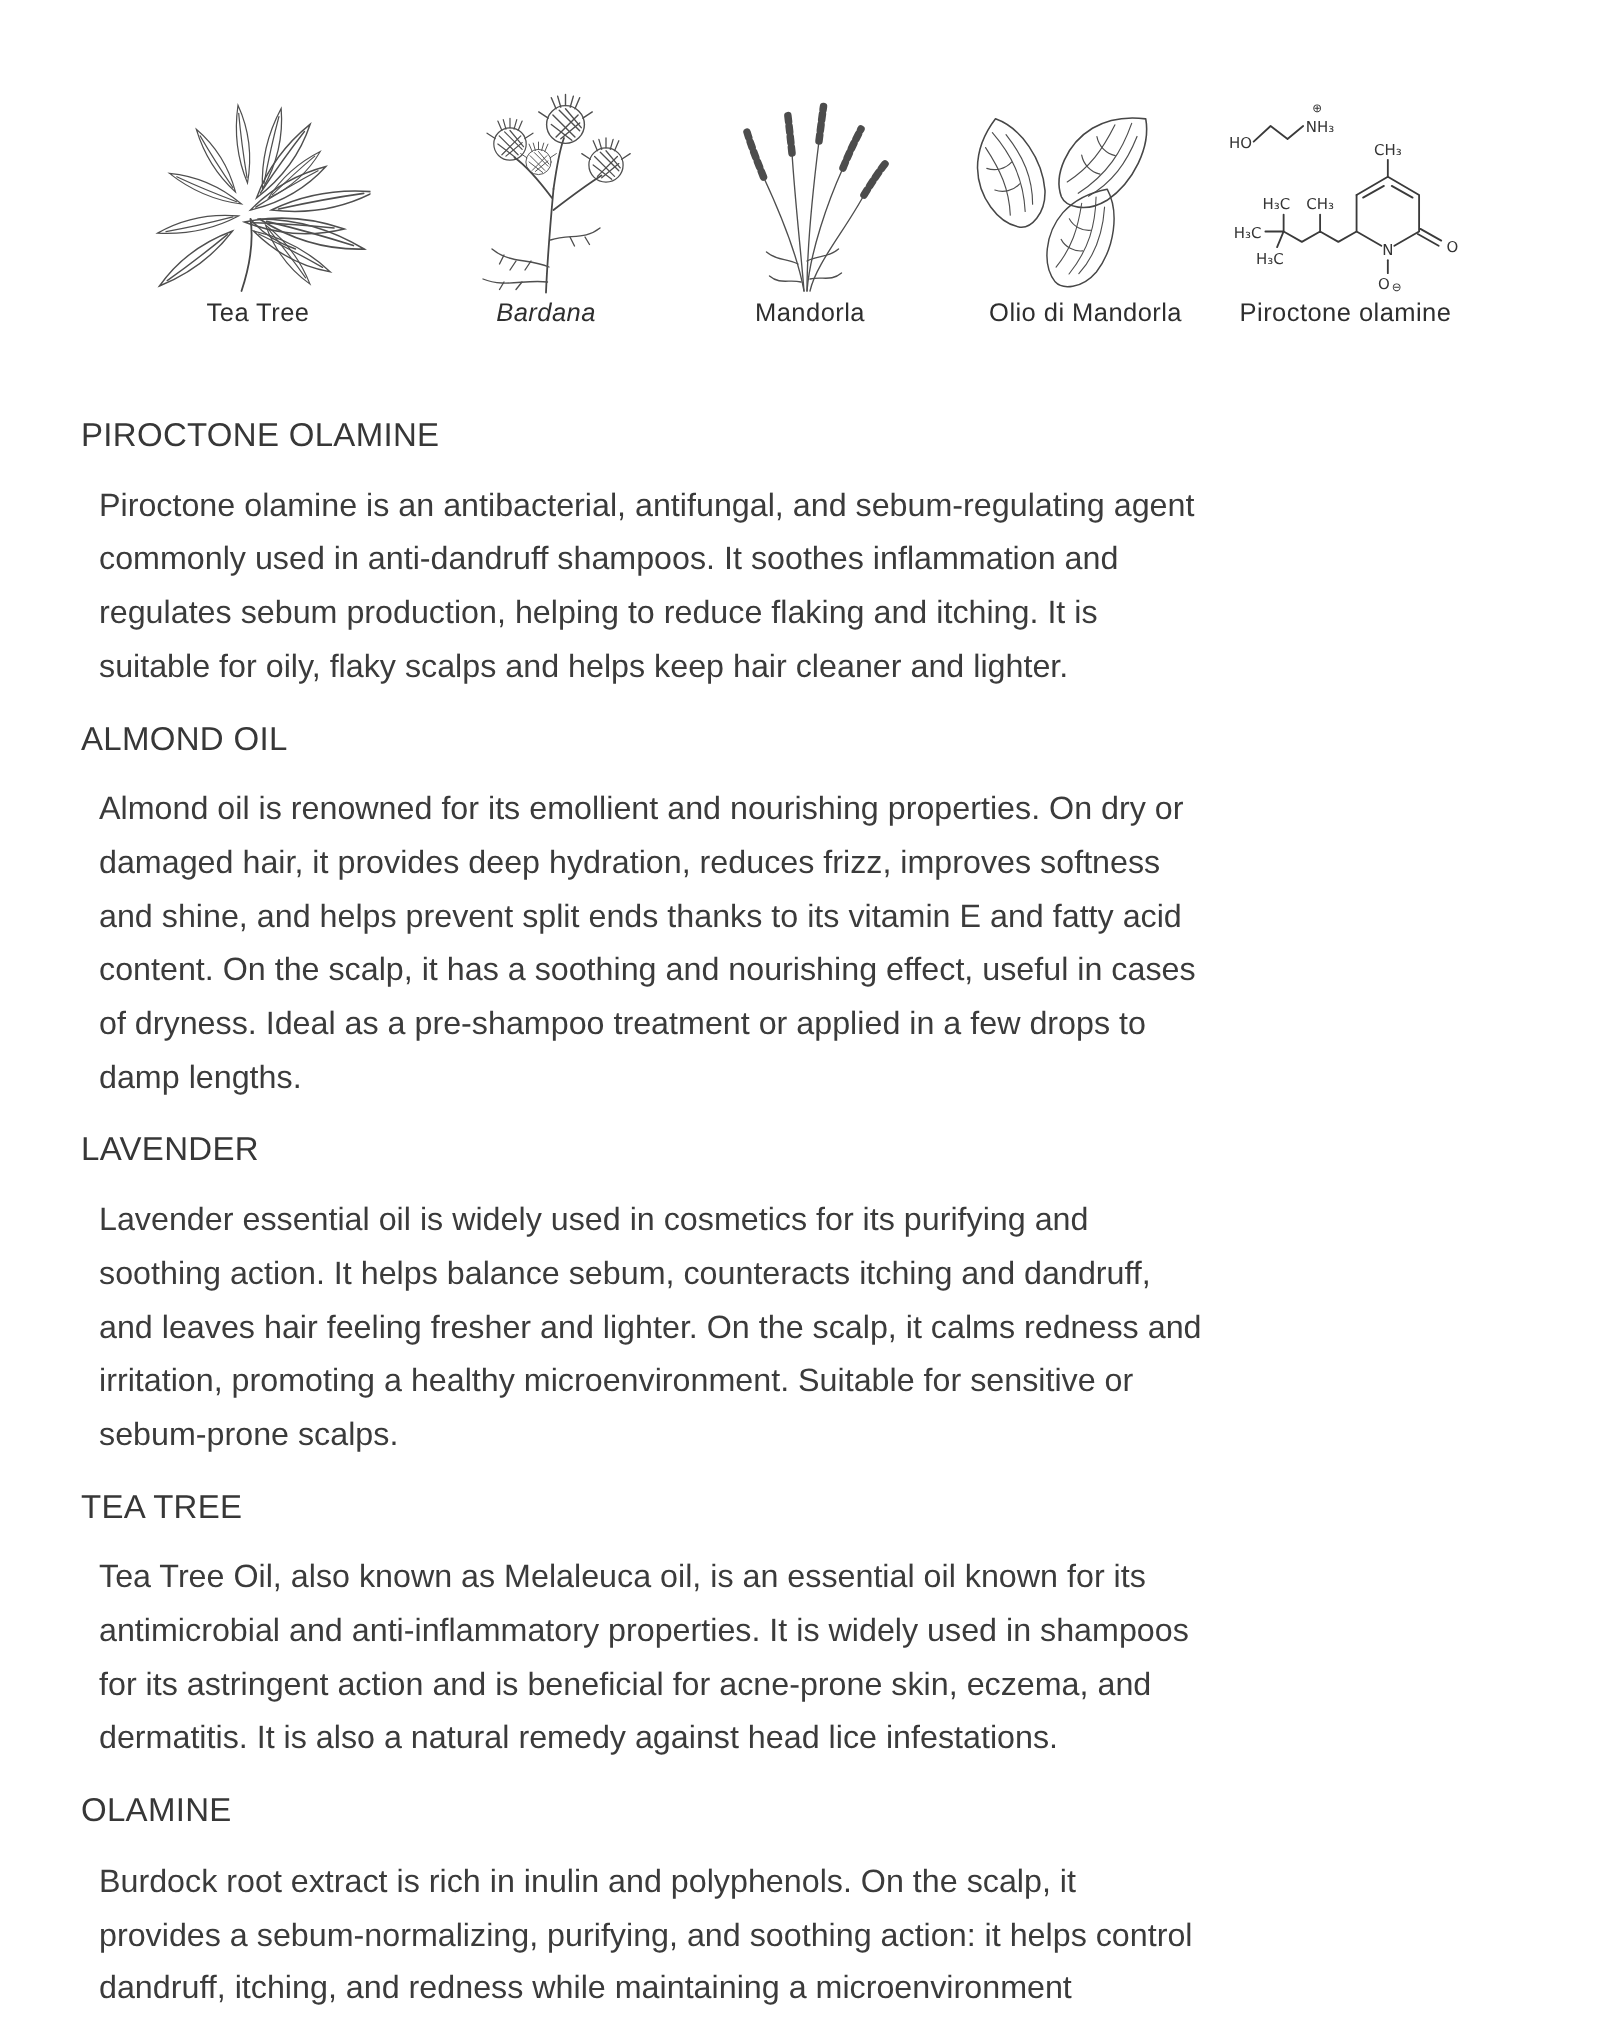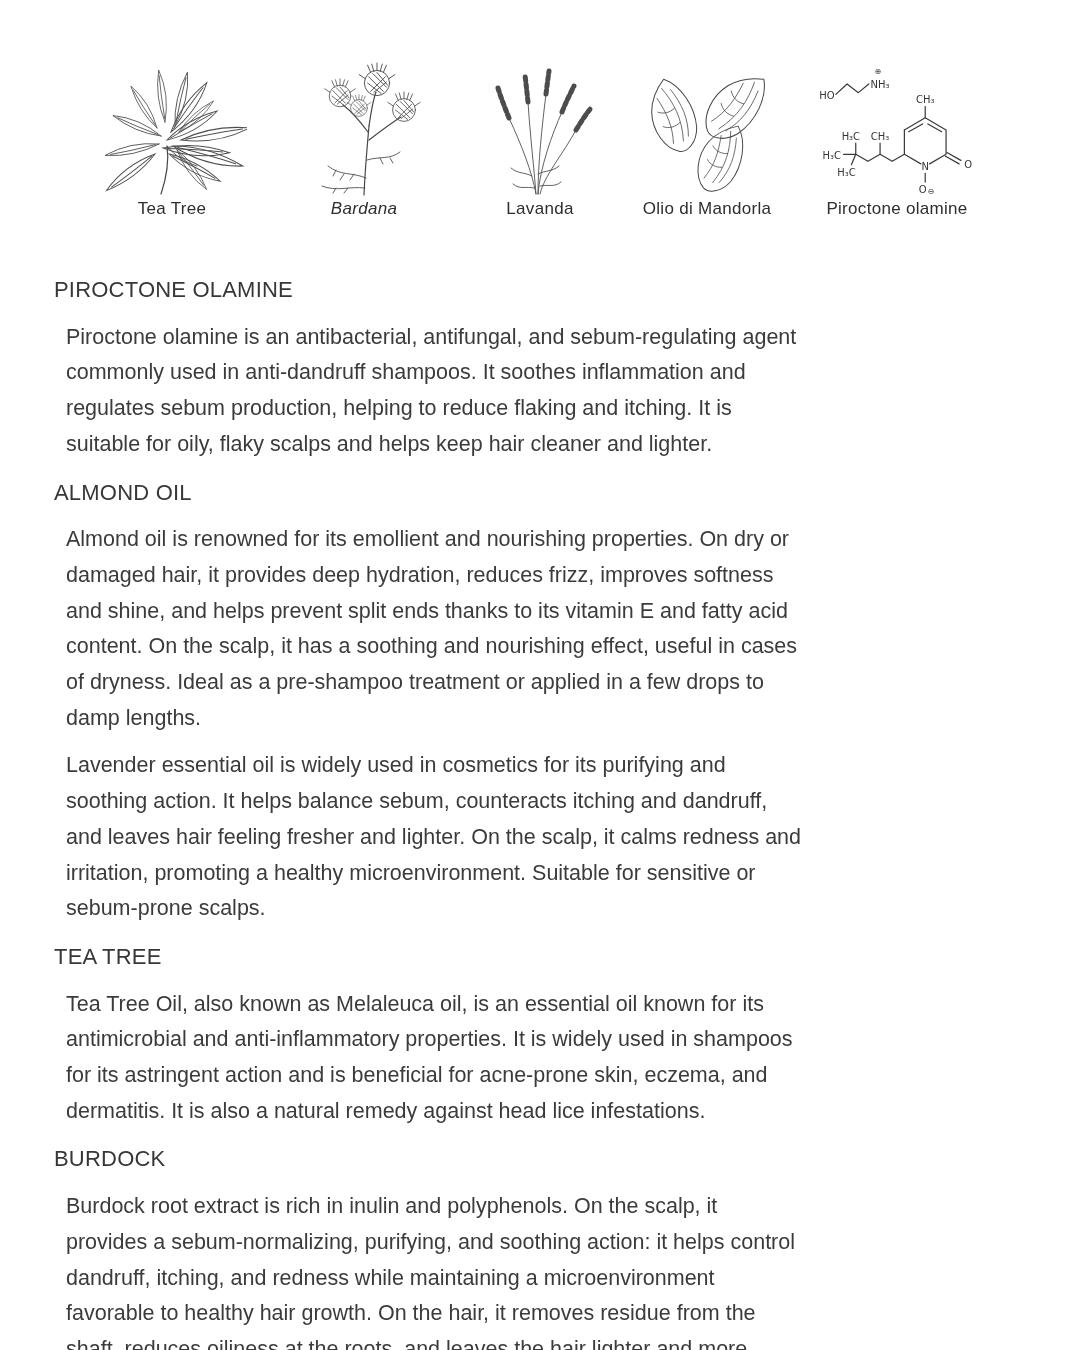--- a/index.html
+++ b/index.html
@@ -13,21 +13,21 @@
   
   .fig { position:absolute; top:56px; text-align:center; }
   .fig .art { height:140px; display:flex; align-items:flex-end; justify-content:center; }
   .fig .caption {
     margin-top:3px; font-size:17px; line-height:20px;
     color:#2e2e2e; letter-spacing:0.3px; white-space:nowrap;
   }
   #fig-tea-tree      { left:92px;  width:160px; }
   #fig-bardana       { left:288px; width:152px;font-style:italic; }
   #fig-lavanda       { left:472px; width:136px; }
-  #fig-almond        { left:626px; width:162px; }
+  #fig-almond        { left:626px; width:162px;text-align:right; }
   #fig-piroctone     { left:792px; width:210px; }
   
   svg { display:block; }
   .ink  { stroke:#474747; fill:none; stroke-width:1.2; stroke-linecap:round; stroke-linejoin:round; }
   .ink-thin { stroke:#4f4f4f; fill:none; stroke-width:0.9; stroke-linecap:round; }
   .spike { stroke:#4c4c4c; fill:none; stroke-width:5; stroke-dasharray:4 3; stroke-linecap:round; }
   .bond { stroke:#3a3a3a; fill:none; stroke-width:1.4; stroke-linecap:round; stroke-linejoin:round; }
   .chem-label { fill:#353535; font-family:"DejaVu Sans",sans-serif; font-size:11.5px; }
   .chem-label-sm { fill:#353535; font-family:"DejaVu Sans",sans-serif; font-size:9px; }
   
@@ -118,21 +118,21 @@
         <path class="spike" d="M50,36 C49,27 48,17 47,9"></path>
         <path class="spike" d="M68,28 C69,20 70,12 71,5"></path>
         <path class="spike" d="M84,46 C88,36 92,28 96,20"></path>
         <path class="spike" d="M98,64 C103,56 108,48 113,42"></path>
         <path class="ink-thin" d="M54,110 C46,106 40,108 33,102"></path>
         <path class="ink-thin" d="M60,108 C68,104 74,106 81,100"></path>
         <path class="ink-thin" d="M56,122 C48,120 42,124 35,118"></path>
         <path class="ink-thin" d="M62,120 C70,118 76,122 83,116"></path>
       </svg>
     </div>
-    <div class="caption">Lavanda</div>
+    <div class="caption">Mandorla</div>
   </div>
 
   <div class="fig" id="fig-almond">
     <div class="art">
       <svg width="140" height="124" viewBox="0 0 150 134">
         <defs>
           <g id="almond">
             <path class="ink" d="M40,4 C58,16 68,44 64,68 C60,86 46,94 38,91 C22,84 12,60 17,38 C21,22 30,12 40,4 Z"></path>
             <path class="ink-thin" d="M35,14 C45,34 50,54 45,80"></path>
             <path class="ink-thin" d="M27,24 C34,44 37,60 33,80"></path>
@@ -194,33 +194,34 @@
 suitable for oily, flaky scalps and helps keep hair cleaner and lighter.</p>
 
     <h2 class="sec-heading">ALMOND OIL</h2>
     <p class="sec-body">Almond oil is renowned for its emollient and nourishing properties. On dry or
 damaged hair, it provides deep hydration, reduces frizz, improves softness
 and shine, and helps prevent split ends thanks to its vitamin E and fatty acid
 content. On the scalp, it has a soothing and nourishing effect, useful in cases
 of dryness. Ideal as a pre-shampoo treatment or applied in a few drops to
 damp lengths.</p>
 
+    <h2 class="sec-heading">LAVENDER</h2>
     <p class="sec-body">Lavender essential oil is widely used in cosmetics for its purifying and
 soothing action. It helps balance sebum, counteracts itching and dandruff,
 and leaves hair feeling fresher and lighter. On the scalp, it calms redness and
 irritation, promoting a healthy microenvironment. Suitable for sensitive or
 sebum-prone scalps.</p>
 
     <h2 class="sec-heading">TEA TREE</h2>
     <p class="sec-body">Tea Tree Oil, also known as Melaleuca oil, is an essential oil known for its
 antimicrobial and anti-inflammatory properties. It is widely used in shampoos
 for its astringent action and is beneficial for acne-prone skin, eczema, and
 dermatitis. It is also a natural remedy against head lice infestations.</p>
 
-    <h2 class="sec-heading">BURDOCK</h2>
+    <h2 class="sec-heading">OLAMINE</h2>
     <p class="sec-body">Burdock root extract is rich in inulin and polyphenols. On the scalp, it
 provides a sebum-normalizing, purifying, and soothing action: it helps control
 dandruff, itching, and redness while maintaining a microenvironment
 favorable to healthy hair growth. On the hair, it removes residue from the
 shaft, reduces oiliness at the roots, and leaves the hair lighter and more
 radiant.</p>
 
   </div>
 </div>
 

